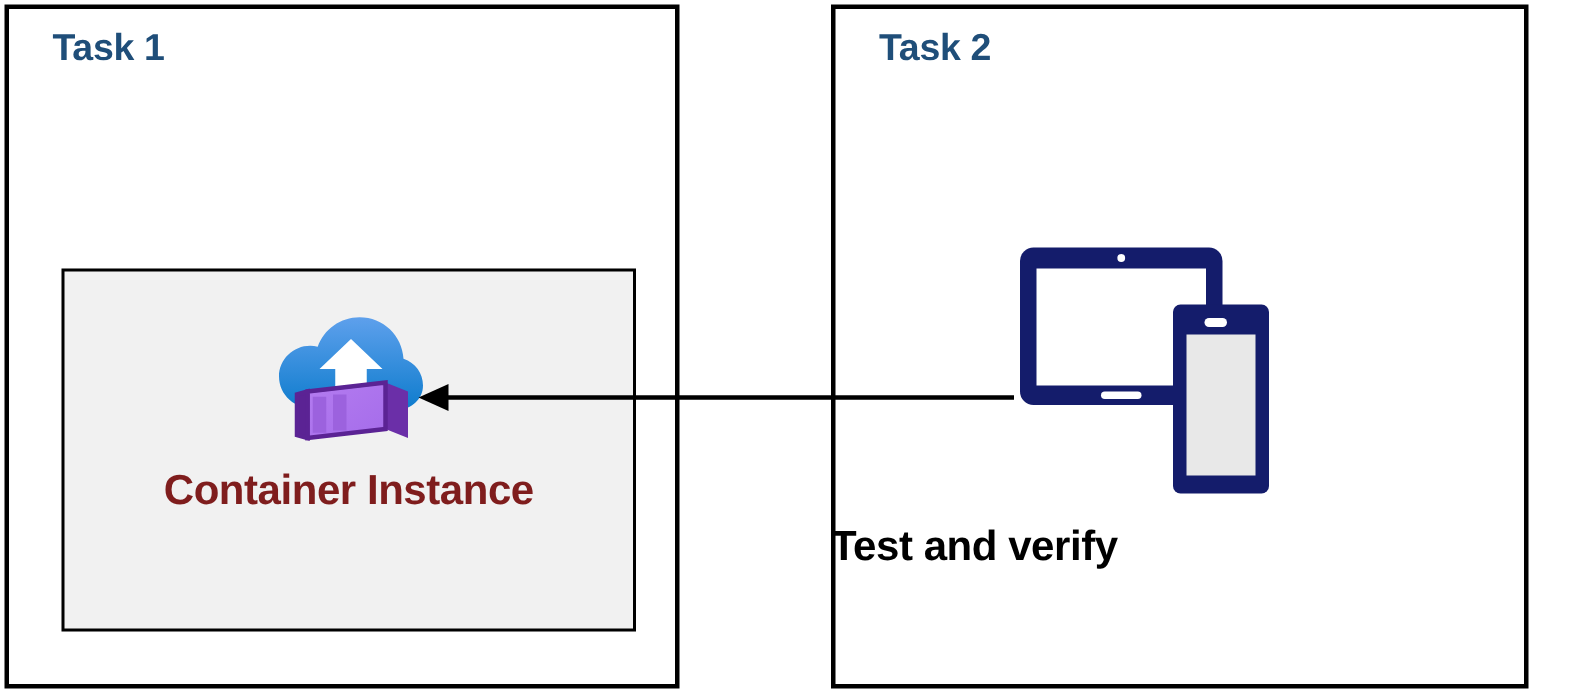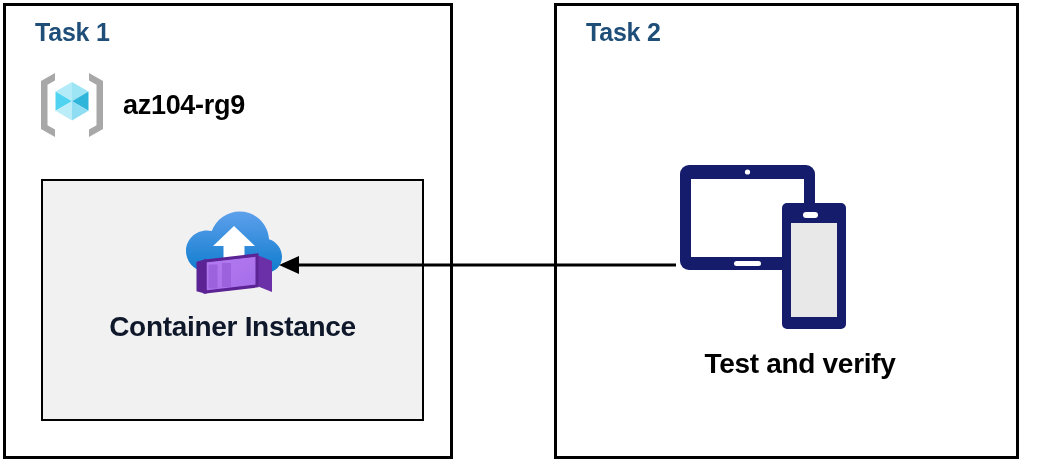--- a/index.html
+++ b/index.html
@@ -101,21 +101,21 @@
     display: block;
   }
   .card-label {
     position: absolute;
     left: 0;
     right: 0;
     top: 130px;
     text-align: center;
     font-size: 28px;
     font-weight: bold;
-    color: #0f172a;
+    color: #7f1d1d;
     letter-spacing: -0.3px;
   }
 
   
   .devices-wrap {
     position: absolute;
     left: 676px;
     top: 160px;
     width: 190px;
     height: 175px;
@@ -123,21 +123,21 @@
   .devices-icon {
     width: 190px;
     height: 175px;
     display: block;
   }
   .devices-label {
     position: absolute;
     left: 554px;
     top: 348px;
     width: 492px;
-    text-align: center;
+    text-align: left;
     font-size: 28px;
     font-weight: bold;
     color: #000000;
     letter-spacing: -0.3px;
   }
 
   
   .connector {
     position: absolute;
     left: 0;
@@ -149,43 +149,20 @@
 </style>
 </head>
 <body>
 
 <div class="diagram">
 
   <div class="panel" id="panel-task1">
 
     <div class="panel-title">Task 1</div>
 
-    <div class="rg-row">
-      <span>
-        <svg class="rg-icon" viewBox="0 0 74 74" xmlns="http://www.w3.org/2000/svg">
-
-          <path d="M20 5 L6 13 L6 61 L20 69 L20 61.5 L12.5 57.2 L12.5 16.8 L20 12.5 Z" fill="#A8A8A8"></path>
-
-          <path d="M54 5 L68 13 L68 61 L54 69 L54 61.5 L61.5 57.2 L61.5 16.8 L54 12.5 Z" fill="#A8A8A8"></path>
-
-          <path d="M37 14 L20.5 23.6 L37 33.2 Z" fill="#B3ECF8"></path>
-
-          <path d="M37 14 L53.5 23.6 L37 33.2 Z" fill="#9DE4F5"></path>
-
-          <path d="M20.5 23.6 L20.5 42.8 L37 33.2 Z" fill="#50D3F0"></path>
-
-          <path d="M53.5 23.6 L53.5 42.8 L37 33.2 Z" fill="#2FB5D9"></path>
-
-          <path d="M20.5 42.8 L37 52.4 L37 33.2 Z" fill="#BBEDF9"></path>
-
-          <path d="M53.5 42.8 L37 52.4 L37 33.2 Z" fill="#8FDDF2"></path>
-        </svg>
-      </span>
-      <span class="rg-label">az104-rg9</span>
-    </div>
 
     <div class="resource-card">
       <div class="card-icon-wrap">
         <span>
           <svg class="aci-icon" viewBox="0 0 100 96" xmlns="http://www.w3.org/2000/svg">
             <defs>
               <linearGradient id="cloudGrad" x1="0.5" y1="0" x2="0.5" y2="1">
                 <stop offset="0%" stop-color="#5EA0EC"></stop>
                 <stop offset="100%" stop-color="#0E7CCD"></stop>
               </linearGradient>

